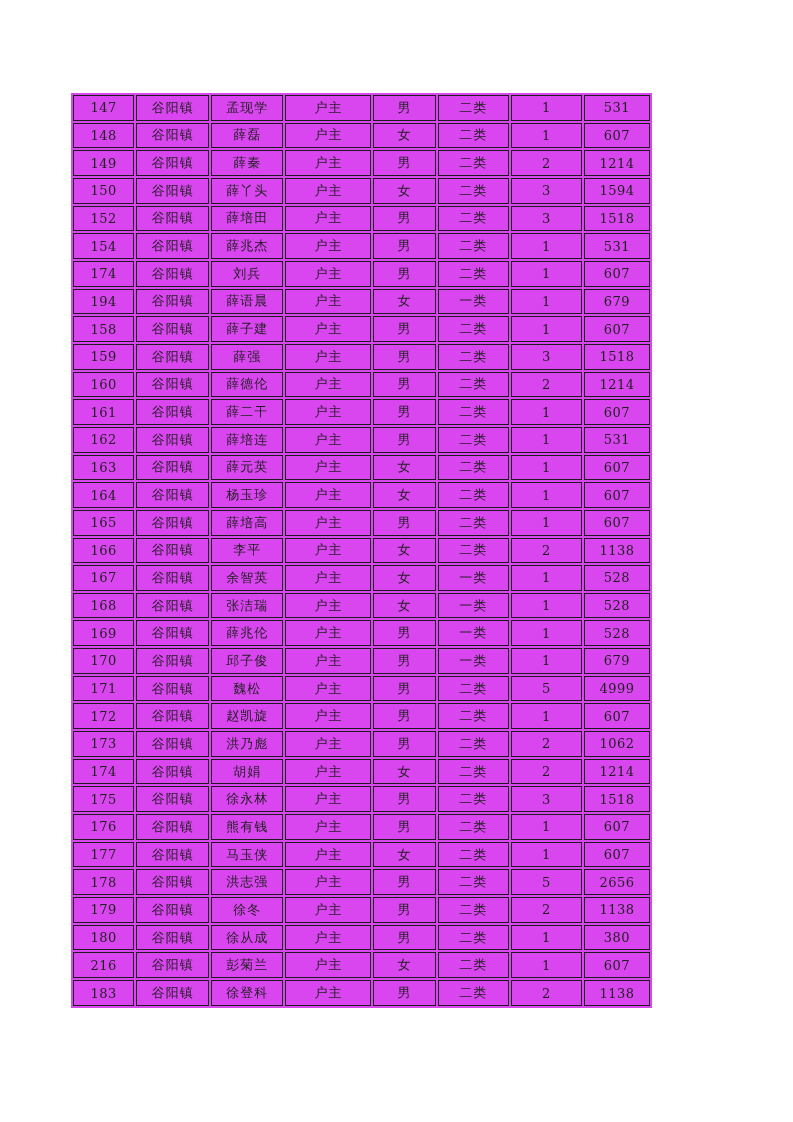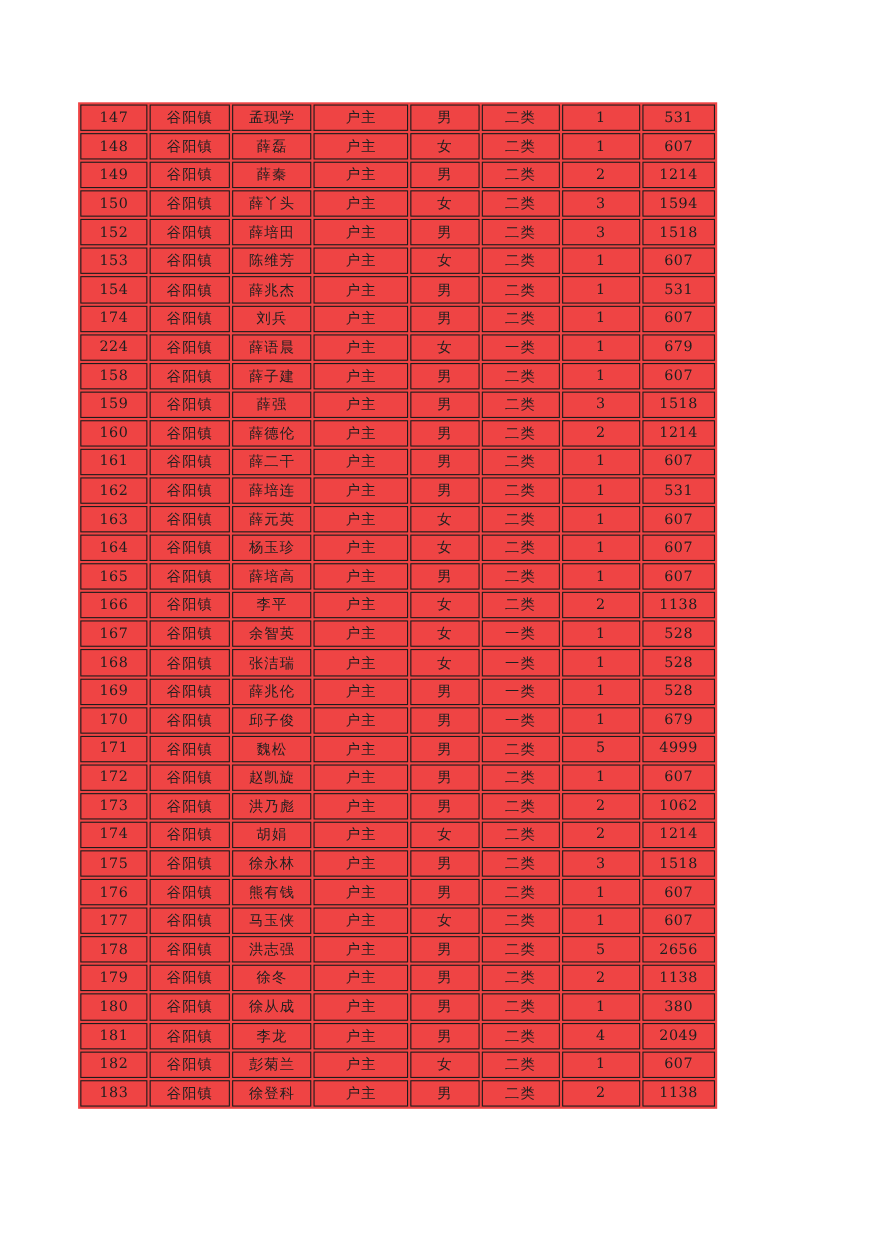--- a/index.html
+++ b/index.html
@@ -15,21 +15,21 @@
   }
   table.roster {
     position: absolute;
     left: 71px;
     top: 93px;
     width: 581px;
     height: 915px;
     border-collapse: separate;
     border-spacing: 2px;
     table-layout: fixed;
-    background: #ef4444;
+    background: #d946ef;
   }
   table.roster td {
     border: 1px solid #1c1c1c;
     text-align: center;
     vertical-align: middle;
     font-size: 13px;
     color: #1f1f1f;
     letter-spacing: 1px;
     overflow: hidden;
     white-space: nowrap;
@@ -96,51 +96,41 @@
           <td class="num">152</td>
           <td>谷阳镇</td>
           <td>薛培田</td>
           <td>户主</td>
           <td>男</td>
           <td>二类</td>
           <td class="num">3</td>
           <td class="num">1518</td>
         </tr>
         <tr>
-          <td class="num">153</td>
-          <td>谷阳镇</td>
-          <td>陈维芳</td>
-          <td>户主</td>
-          <td>女</td>
-          <td>二类</td>
-          <td class="num">1</td>
-          <td class="num">607</td>
-        </tr>
-        <tr>
           <td class="num">154</td>
           <td>谷阳镇</td>
           <td>薛兆杰</td>
           <td>户主</td>
           <td>男</td>
           <td>二类</td>
           <td class="num">1</td>
           <td class="num">531</td>
         </tr>
         <tr>
           <td class="num">174</td>
           <td>谷阳镇</td>
           <td>刘兵</td>
           <td>户主</td>
           <td>男</td>
           <td>二类</td>
           <td class="num">1</td>
           <td class="num">607</td>
         </tr>
         <tr>
-          <td class="num">224</td>
+          <td class="num">194</td>
           <td>谷阳镇</td>
           <td>薛语晨</td>
           <td>户主</td>
           <td>女</td>
           <td>一类</td>
           <td class="num">1</td>
           <td class="num">679</td>
         </tr>
         <tr>
           <td class="num">158</td>
@@ -366,31 +356,21 @@
           <td class="num">180</td>
           <td>谷阳镇</td>
           <td>徐从成</td>
           <td>户主</td>
           <td>男</td>
           <td>二类</td>
           <td class="num">1</td>
           <td class="num">380</td>
         </tr>
         <tr>
-          <td class="num">181</td>
-          <td>谷阳镇</td>
-          <td>李龙</td>
-          <td>户主</td>
-          <td>男</td>
-          <td>二类</td>
-          <td class="num">4</td>
-          <td class="num">2049</td>
-        </tr>
-        <tr>
-          <td class="num">182</td>
+          <td class="num">216</td>
           <td>谷阳镇</td>
           <td>彭菊兰</td>
           <td>户主</td>
           <td>女</td>
           <td>二类</td>
           <td class="num">1</td>
           <td class="num">607</td>
         </tr>
         <tr>
           <td class="num">183</td>

